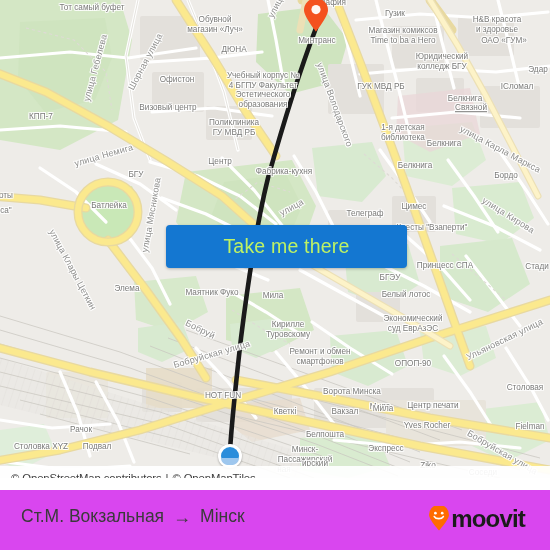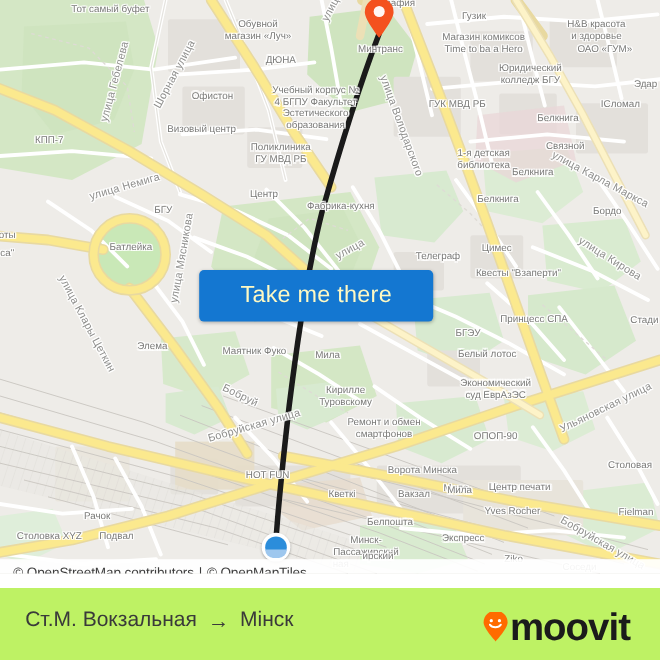--- a/index.html
+++ b/index.html
@@ -53,58 +53,58 @@
     position:absolute;left:3px;top:3px;width:18px;height:18px;border-radius:50%;
     background:#2b8ddb;
   }
   #dot .inner:after{
     content:"";position:absolute;left:0;bottom:0;width:18px;height:7px;
     background:#9ec7ee;border-radius:0 0 9px 9px;
   }
 
   
   #cta{
-    position:absolute;left:166px;top:225px;width:195px;height:43px;
+    position:absolute;left:166px;top:225px;width:241px;height:43px;
     background:#1477d1;border:0;border-radius:4px;
-    color:#fef9c3;font-size:19.5px;letter-spacing:.2px;
+    color:#bef264;font-size:19.5px;letter-spacing:.2px;
     font-family:"Liberation Sans","DejaVu Sans",sans-serif;
     cursor:pointer;
     display:flex;align-items:center;justify-content:center;
     box-shadow:0 1px 3px rgba(0,0,0,.25);
   }
 
   
   #attribution{
     position:absolute;left:0;top:466px;width:550px;height:24px;
     background:rgba(255,255,255,.92);
     display:flex;align-items:center;
     padding-left:11px;box-sizing:border-box;
     font-size:11.3px;color:#3d3d3d;
     letter-spacing:-.1px;
   }
   #attribution .sep{padding:0 4px;}
 
   
   #footer{
     position:absolute;left:0;top:490px;width:550px;height:60px;
-    background:#bef264;
+    background:#d946ef;
   }
   #route-summary{
     position:absolute;left:21px;top:16px;
     font-size:17.5px;color:#3a3a3a;
     display:flex;align-items:center;gap:9px;
     white-space:nowrap;
   }
   #route-summary .arrow{font-size:18px;color:#3a3a3a;line-height:1;}
   #brand{
     position:absolute;right:25px;top:16px;
     display:flex;align-items:center;gap:1px;
   }
   #brand .wordmark{
-    font-size:32px;font-weight:bold;color:#1b1b1b;letter-spacing:-0.8px;
+    font-size:24px;font-weight:bold;color:#1b1b1b;letter-spacing:-0.8px;
     line-height:1;
   }
 </style>
 </head>
 <body>
 
 <div id="app">
 
   <div id="map">
 
@@ -315,21 +315,21 @@
 колледж БГУ</div>
         <div class="maplabel poi" style="left: 497px; top: 25px;">H&amp;B красота
 и здоровье</div>
         <div class="maplabel poi" style="left: 504px; top: 41px;">ОАО «ГУМ»</div>
         <div class="maplabel poi" style="left: 538px; top: 70px;">Эдар</div>
         <div class="maplabel poi" style="left: 381px; top: 87px;">ГУК МВД РБ</div>
         <div class="maplabel poi" style="left: 517px; top: 87px;">IСломал</div>
         <div class="maplabel poi" style="left: 403px; top: 133px;">1-я детская
 библиотека</div>
         <div class="maplabel poi" style="left: 465px; top: 99px;">Белкнига</div>
-        <div class="maplabel poi" style="left: 471px; top: 122px;">Связной</div>
+        <div class="maplabel poi" style="left: 471px; top: 108px; text-decoration: underline;">Связной</div>
         <div class="maplabel poi" style="left: 444px; top: 144px;">Белкнига</div>
         <div class="maplabel street" style="left: 500px; top: 150px; transform: translate(-50%, -50%) rotate(28deg);">улица Карла Маркса</div>
         <div class="maplabel poi" style="left: 220px; top: 162px;">Центр</div>
         <div class="maplabel poi" style="left: 272px; top: 172px; margin-left: 12px;">Фабрика-кухня</div>
         <div class="maplabel street" style="left: 292px; top: 208px; transform: translate(-50%, -50%) rotate(-28deg);">улица</div>
         <div class="maplabel poi" style="left: 365px; top: 214px;">Телеграф</div>
         <div class="maplabel poi" style="left: 414px; top: 207px;">Цимес</div>
         <div class="maplabel poi" style="left: 506px; top: 176px;">Бордо</div>
         <div class="maplabel street" style="left: 508px; top: 216px; transform: translate(-50%, -50%) rotate(32deg);">улица Кирова</div>
         <div class="maplabel poi" style="left: 432px; top: 228px;">Квесты "Взаперти"</div>

